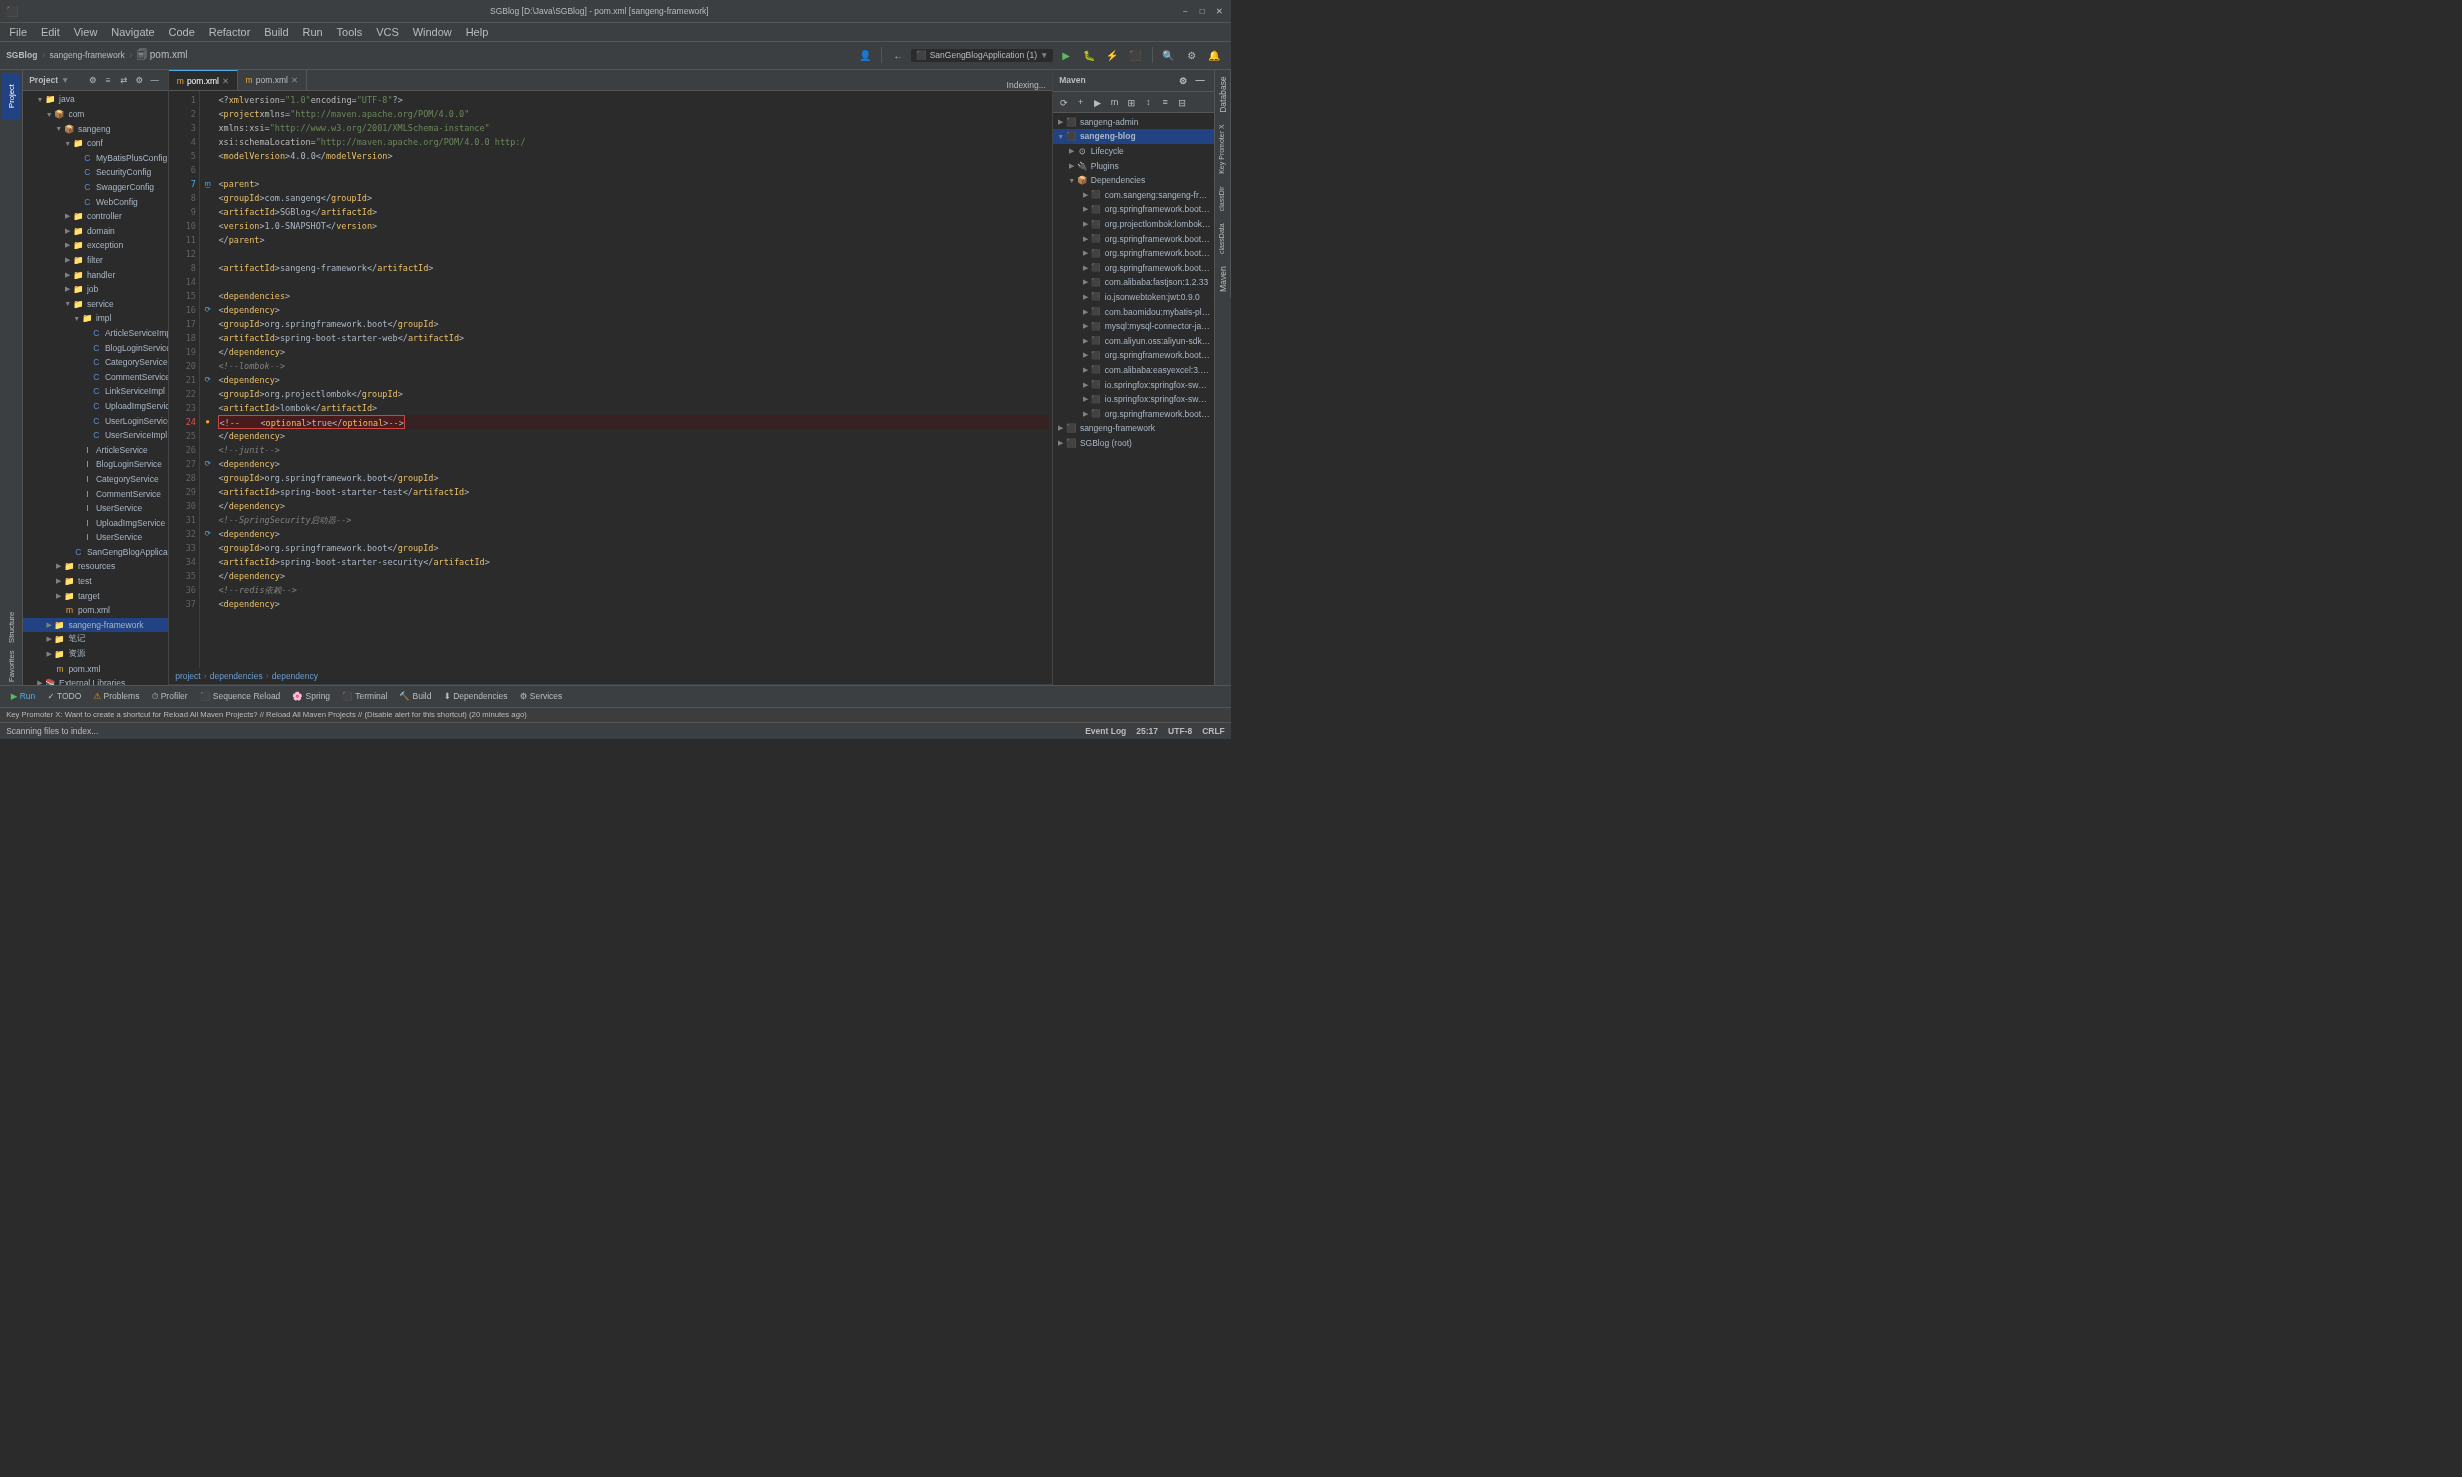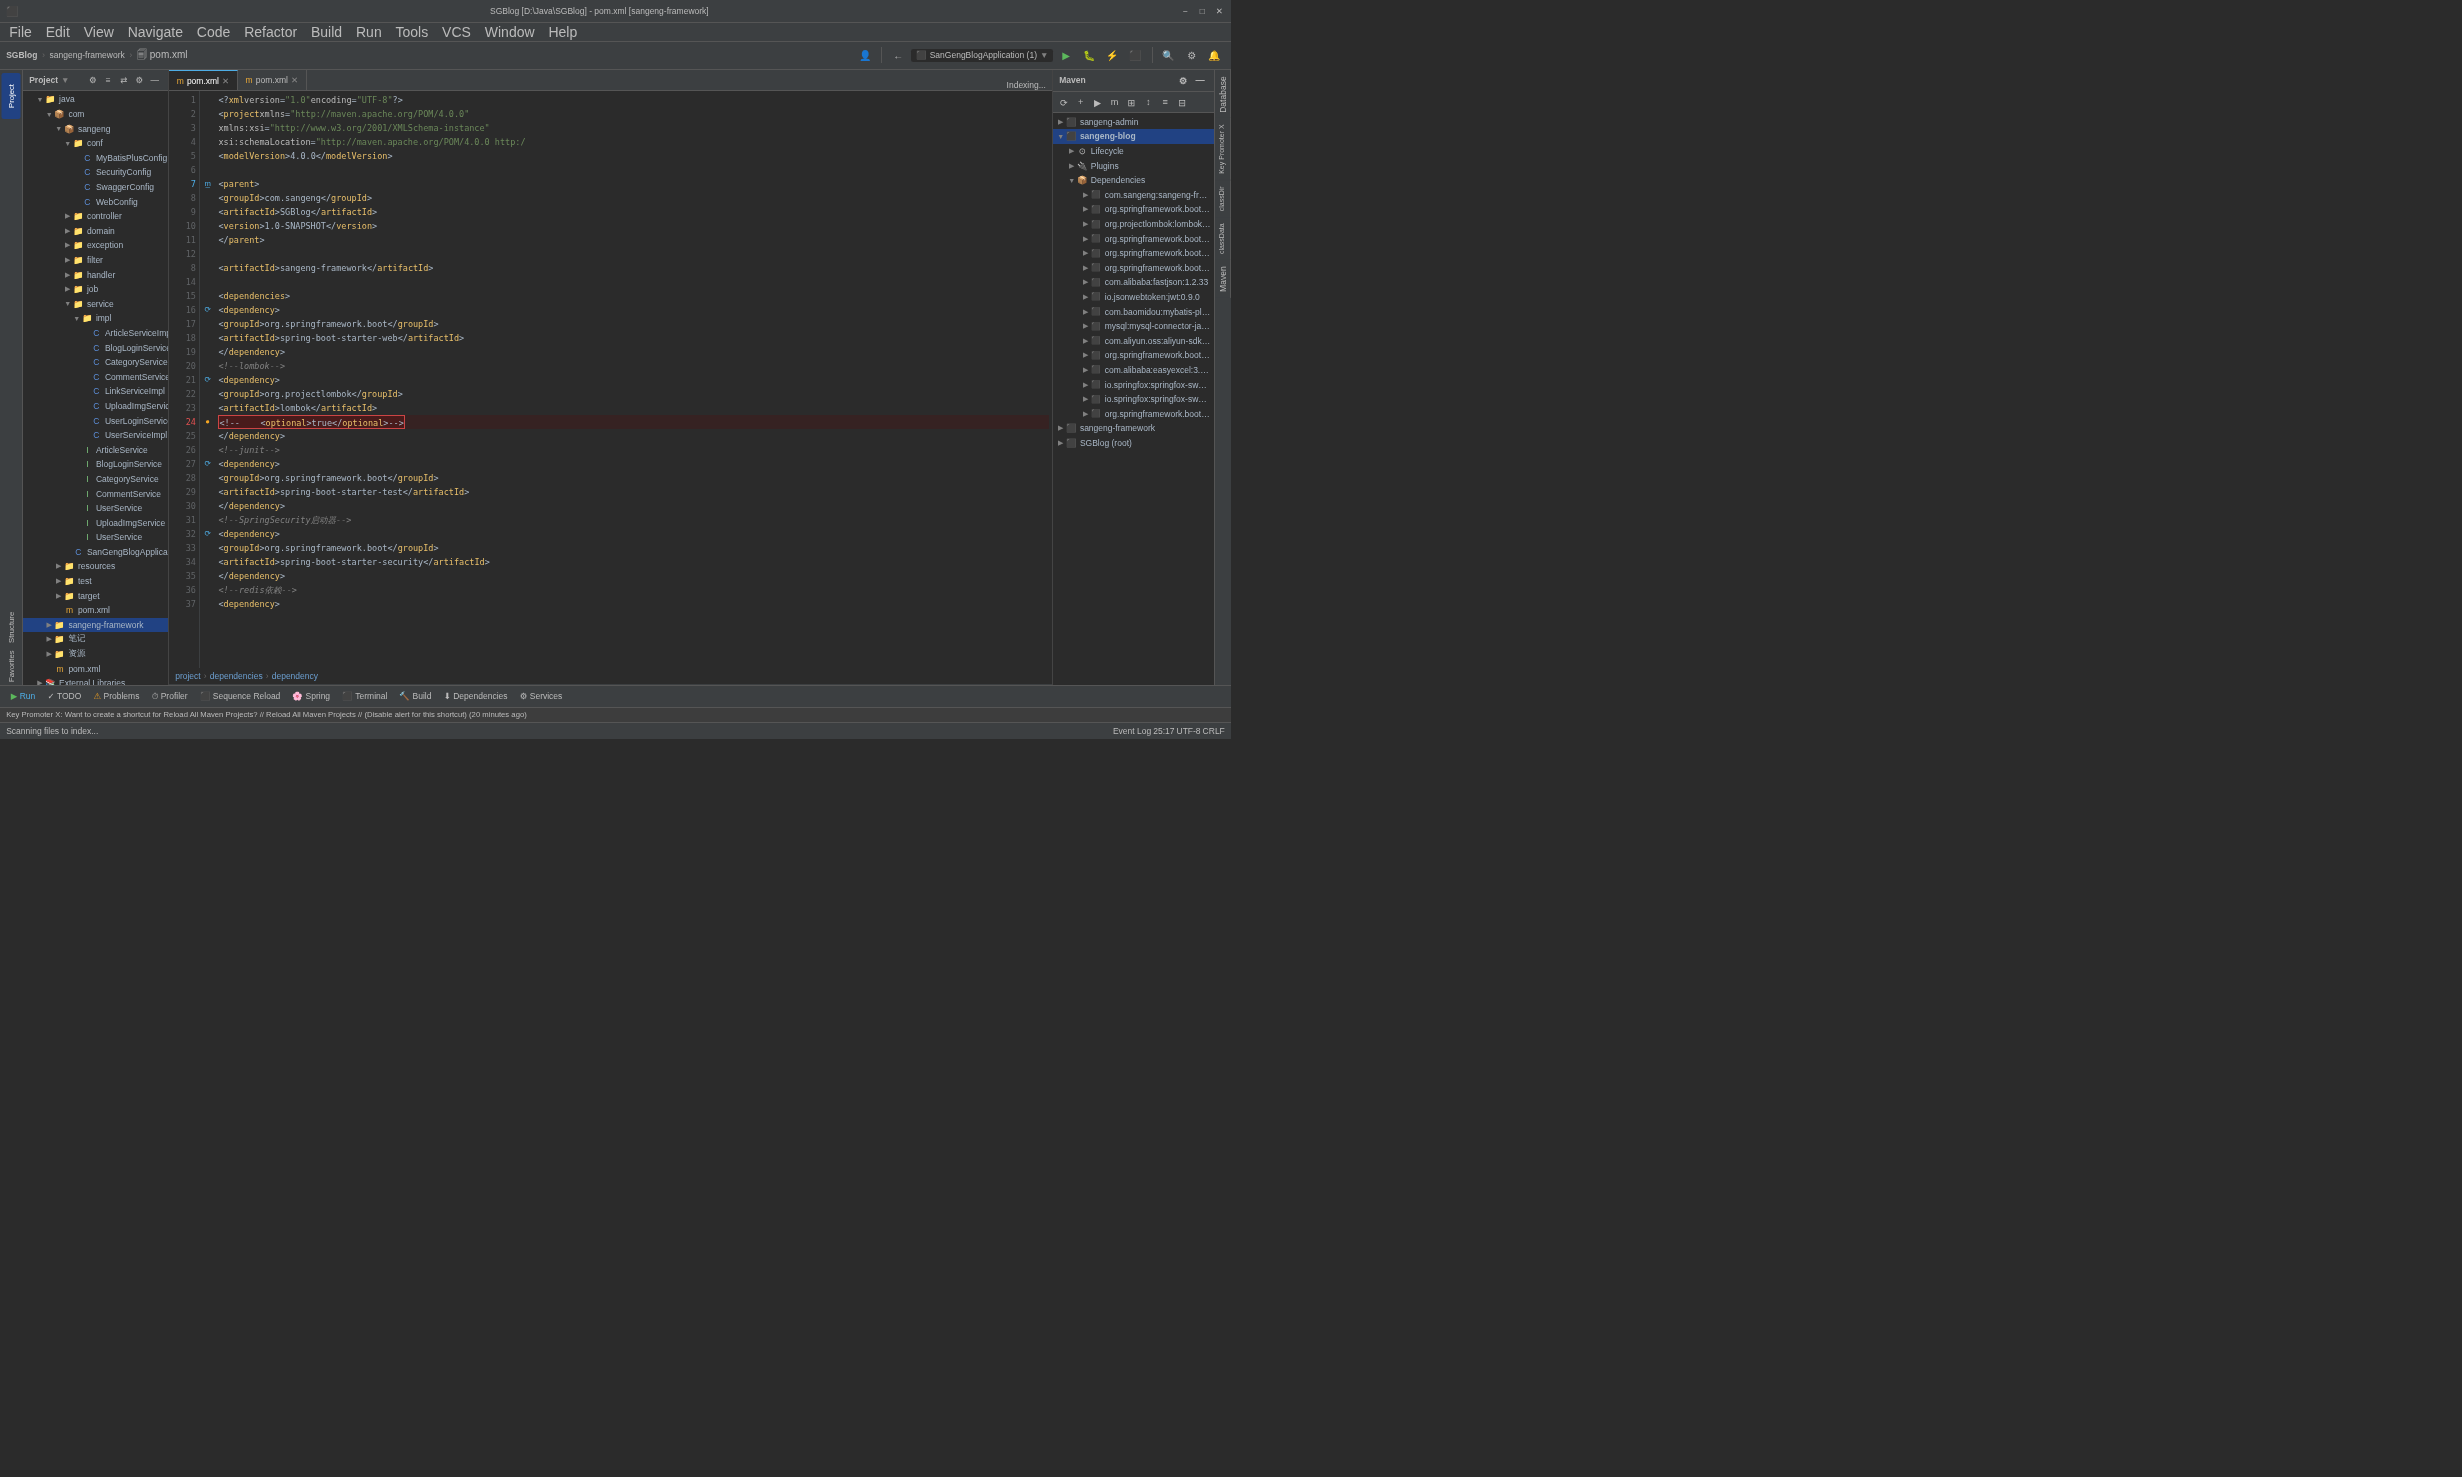--- a/index.html
+++ b/index.html
@@ -37,21 +37,21 @@
       height: 18.5px;
       display: flex;
       align-items: center;
       padding: 0 3.1px;
       border-bottom: 0.8px solid #555;
       flex-shrink: 0;
       gap: 1.5px;
     }
     .menu-item {
       padding: 1.5px 6.2px;
-      font-size: 14px;
+      font-size: 11px;
       color: #bbb;
       cursor: pointer;
       border-radius: 2.3px;
     }
 
     
     .toolbar {
       background: #3c3f41;
       height: 28px;
       display: flex;
@@ -323,21 +323,21 @@
       align-items: center;
       padding: 0 6.2px;
       font-size: 8.5px;
       color: #bbb;
       border-top: 0.8px solid #555;
       flex-shrink: 0;
       gap: 6.2px;
       justify-content: space-between;
     }
     .status-left { display: flex; align-items: center; gap: 6.2px; }
-    .status-right { display: flex; align-items: flex-end; gap: 2px; }
+    .status-right { display: flex; align-items: flex-end; gap: 10px; font-weight: bold; }
     .status-item { display: flex; align-items: center; gap: 2.3px; }
 
     
     .bottom-toolbar {
       background: #3c3f41;
       height: 21.5px;
       display: flex;
       align-items: center;
       padding: 0 6.2px;
       border-top: 0.8px solid #555;

